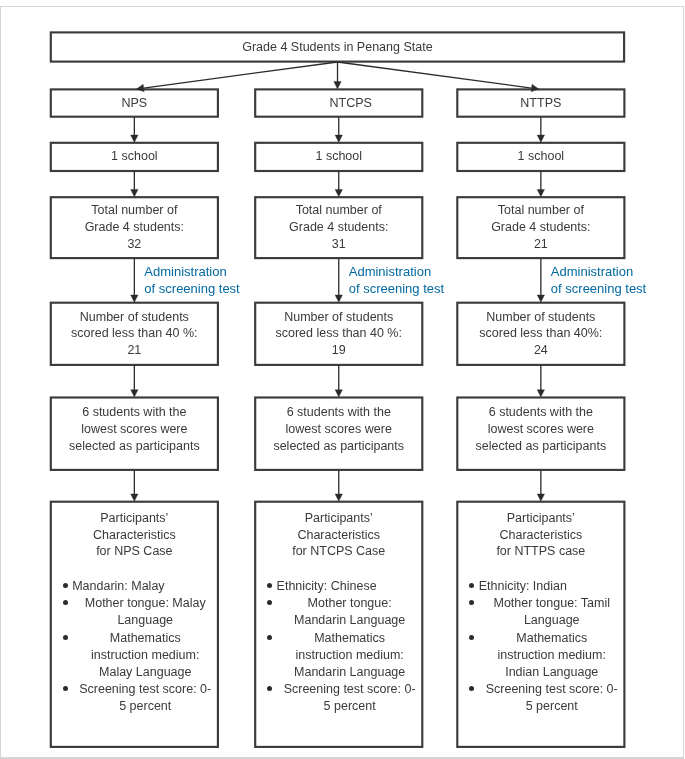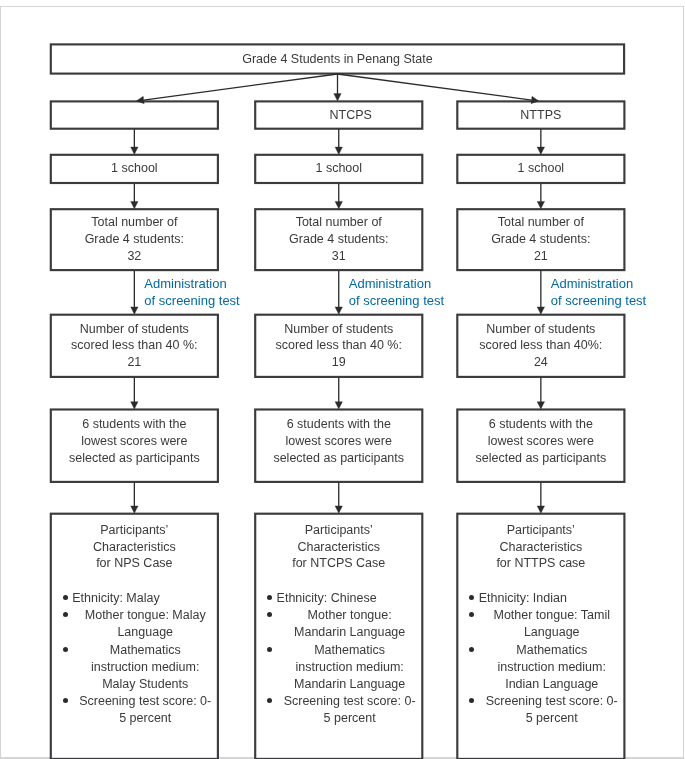--- a/index.html
+++ b/index.html
@@ -1,21 +1,21 @@
 <!DOCTYPE html>
 <html><head>
 <meta charset="utf-8">
 <style>
   html,body{margin:0;padding:0;}
   body{width:685px;height:759px;background:#ffffff;
        font-family:"Liberation Sans",sans-serif;}
   #frame{position:absolute;left:0px;top:6px;width:684px;height:753px;
          border:1px solid #d5d5d5;border-bottom-width:2px;
          box-sizing:border-box;background:#fff;}
-  .stage{position:absolute;left:0;top:16px;width:685px;height:539px;}
+  .stage{position:absolute;left:0;top:4px;width:685px;height:539px;}
   svg.links{position:absolute;left:0;top:0;}
 
   
   .box{position:absolute;box-sizing:border-box;background:transparent;
        display:flex;flex-direction:column;align-items:center;justify-content:center;
        font-size:12.5px;color:#3a3a3c;line-height:16.8px;text-align:center;}
   .box .ln{white-space:nowrap;}
 
   
   .edgelabel{position:absolute;font-size:13px;color:#0369a1;line-height:16.6px;
@@ -97,20 +97,23 @@
       <path d="M540.85 393.1 L537.15 385.7 L544.55 385.7 Z" stroke-width="0.35"></path>
       <path d="M540.85 466.3 L540.85 490.7" stroke-width="1.3" fill="none"></path>
       <path d="M540.85 497.3 L537.15 489.9 L544.55 489.9 Z" stroke-width="0.35"></path>
     </g>
   </svg>
 
   <div class="box" style="left:50.4px;top:28px;width:574.1px;height:30px;">
     <span class="ln">Grade 4 Students in Penang State</span>
   </div>
 
+  <div class="box" style="left:50.4px;top:85px;width:167.9px;height:28.1px;">
+    <span class="ln">NPS</span>
+  </div>
   <div class="box" style="left:254.8px;top:85px;width:167.9px;height:28.1px;padding-left:24px;">
     <span class="ln">NTCPS</span>
   </div>
   <div class="box" style="left:456.9px;top:85px;width:167.9px;height:28.1px;">
     <span class="ln">NTTPS</span>
   </div>
 
   <div class="box" style="left:50.4px;top:138.4px;width:167.9px;height:29px;">
     <span class="ln">1 school</span>
   </div>
@@ -184,32 +187,32 @@
 
   <div class="pbox" style="left:50.4px;top:497.3px;width:167.9px;height:246px;">
     <div class="ptitle">
       <div>Participants’</div>
       <div>Characteristics</div>
       <div>for NPS Case</div>
     </div>
     <ul class="plist">
       <li>
         <span class="b">•</span>
-        <div>Ethnicity: Malay</div>
+        <div>Mandarin: Malay</div>
       </li>
       <li class="gap">
         <span class="b">•</span>
         <div>Mother tongue: Malay</div>
         <div>Language</div>
       </li>
       <li class="gap">
         <span class="b">•</span>
         <div>Mathematics</div>
         <div>instruction medium:</div>
-        <div>Malay Students</div>
+        <div>Malay Language</div>
       </li>
       <li class="gap">
         <span class="b">•</span>
         <div>Screening test score: 0-</div>
         <div>5 percent</div>
       </li>
     </ul>
   </div>
 
   <div class="pbox" style="left:254.8px;top:497.3px;width:167.9px;height:246px;">

